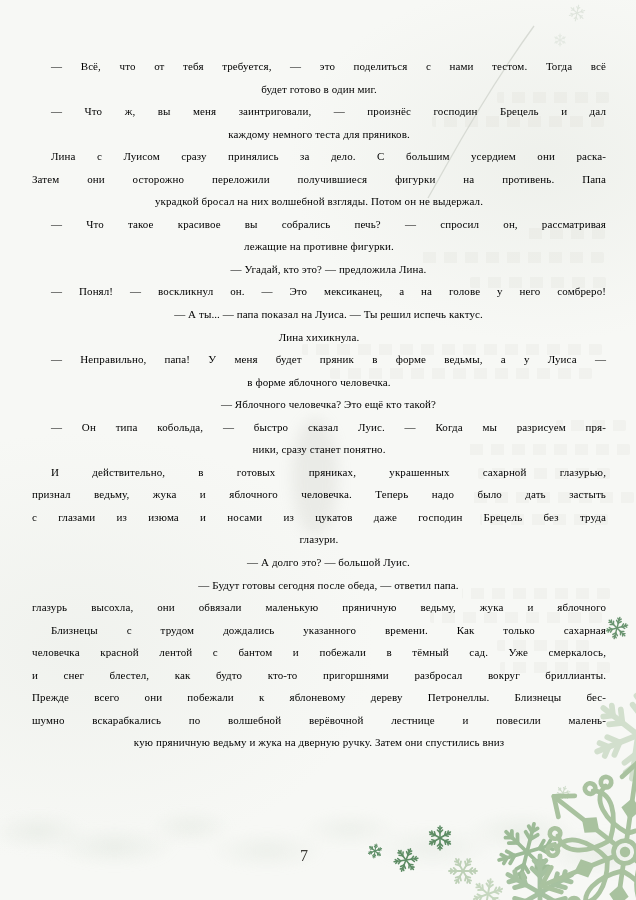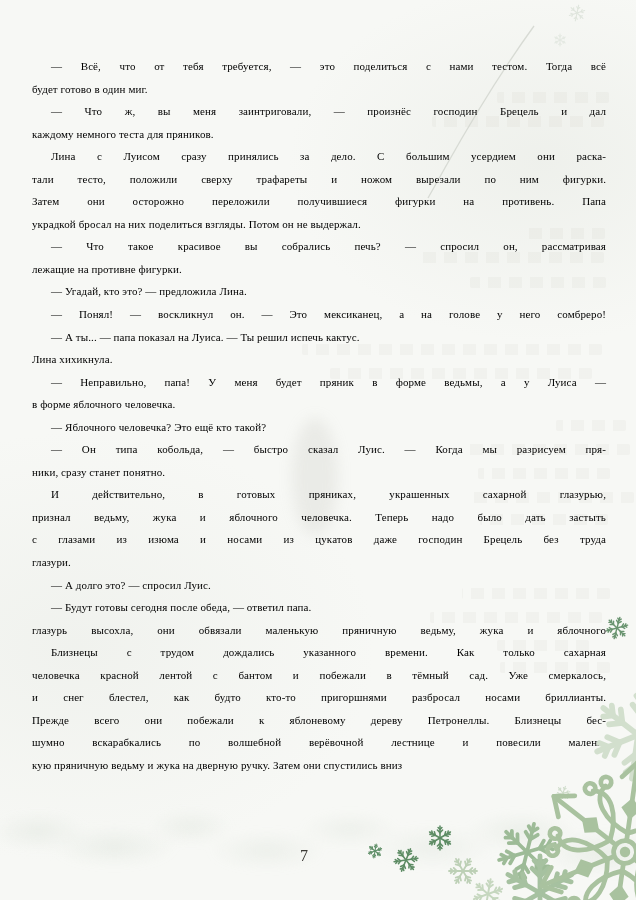--- a/index.html
+++ b/index.html
@@ -40,21 +40,21 @@
     filter:blur(4px);opacity:.65;
   }
   .curve-layer,.flake-layer{position:absolute;inset:0;width:636px;height:900px;pointer-events:none;}
   
   .text-block{
     position:absolute;left:32px;top:55px;width:574px;
     font-size:11px;line-height:22.55px;color:#000000;
     letter-spacing:.1px;
   }
   .para{margin:0;}
-  .line{text-align:left;white-space:normal;}
+  .line{text-align:center;white-space:normal;}
   .jline{text-align:justify;text-align-last:justify;}
   .indent{text-indent:19px;}
   .page-number{
     position:absolute;left:289px;top:847px;width:30px;text-align:center;
     font-size:16px;color:#3a3834;
   }
 </style>
 </head>
 <body>
 
@@ -89,23 +89,22 @@
       <div class="para">
         <div class="line jline indent">— Всё, что от тебя требуется, — это поделиться с нами тестом. Тогда всё</div>
         <div class="line">будет готово в один миг.</div>
       </div>
       <div class="para">
         <div class="line jline indent">— Что ж, вы меня заинтриговали, — произнёс господин Брецель и дал</div>
         <div class="line">каждому немного теста для пряников.</div>
       </div>
       <div class="para">
         <div class="line jline indent">Лина с Луисом сразу принялись за дело. С большим усердием они раска-</div>
-        <div class="line jline">тали тесто, положили сверху трафареты и ножом вырезали по ним фигурки.</div>
         <div class="line jline">Затем они осторожно переложили получившиеся фигурки на противень. Папа</div>
-        <div class="line">украдкой бросал на них поделиться взгляды. Потом он не выдержал.</div>
+        <div class="line">украдкой бросал на них волшебной взгляды. Потом он не выдержал.</div>
       </div>
       <div class="para">
         <div class="line jline indent">— Что такое красивое вы собрались печь? — спросил он, рассматривая</div>
         <div class="line">лежащие на противне фигурки.</div>
       </div>
       <div class="para">
         <div class="line indent">— Угадай, кто это? — предложила Лина.</div>
       </div>
       <div class="para">
         <div class="line jline indent">— Понял! — воскликнул он. — Это мексиканец, а на голове у него сомбреро!</div>
@@ -127,30 +126,30 @@
         <div class="line jline indent">— Он типа кобольда, — быстро сказал Луис. — Когда мы разрисуем пря-</div>
         <div class="line">ники, сразу станет понятно.</div>
       </div>
       <div class="para">
         <div class="line jline indent">И действительно, в готовых пряниках, украшенных сахарной глазурью,</div>
         <div class="line jline">признал ведьму, жука и яблочного человечка. Теперь надо было дать застыть</div>
         <div class="line jline">с глазами из изюма и носами из цукатов даже господин Брецель без труда</div>
         <div class="line">глазури.</div>
       </div>
       <div class="para">
-        <div class="line indent">— А долго это? — спросил Луис.</div>
+        <div class="line indent">— А долго это? — большой Луис.</div>
       </div>
       <div class="para">
         <div class="line indent">— Будут готовы сегодня после обеда, — ответил папа.</div>
       </div>
       <div class="para">
         <div class="line jline">глазурь высохла, они обвязали маленькую пряничную ведьму, жука и яблочного</div>
         <div class="line jline indent">Близнецы с трудом дождались указанного времени. Как только сахарная</div>
         <div class="line jline">человечка красной лентой с бантом и побежали в тёмный сад. Уже смеркалось,</div>
-        <div class="line jline">и снег блестел, как будто кто-то пригоршнями разбросал носами бриллианты.</div>
+        <div class="line jline">и снег блестел, как будто кто-то пригоршнями разбросал вокруг бриллианты.</div>
         <div class="line jline">Прежде всего они побежали к яблоневому дереву Петронеллы. Близнецы бес-</div>
         <div class="line jline">шумно вскарабкались по волшебной верёвочной лестнице и повесили малень-</div>
         <div class="line">кую пряничную ведьму и жука на дверную ручку. Затем они спустились вниз</div>
       </div>
     </div>
 
   <svg class="flake-layer" id="flake-layer" viewBox="0 0 636 900">
       <g transform="translate(577,13) rotate(12)" stroke="#dfe5dd" fill="none" stroke-linecap="round" stroke-width="1.1">
         <g transform="rotate(0)">
           <line x1="0" y1="0" x2="0" y2="-8"></line>

